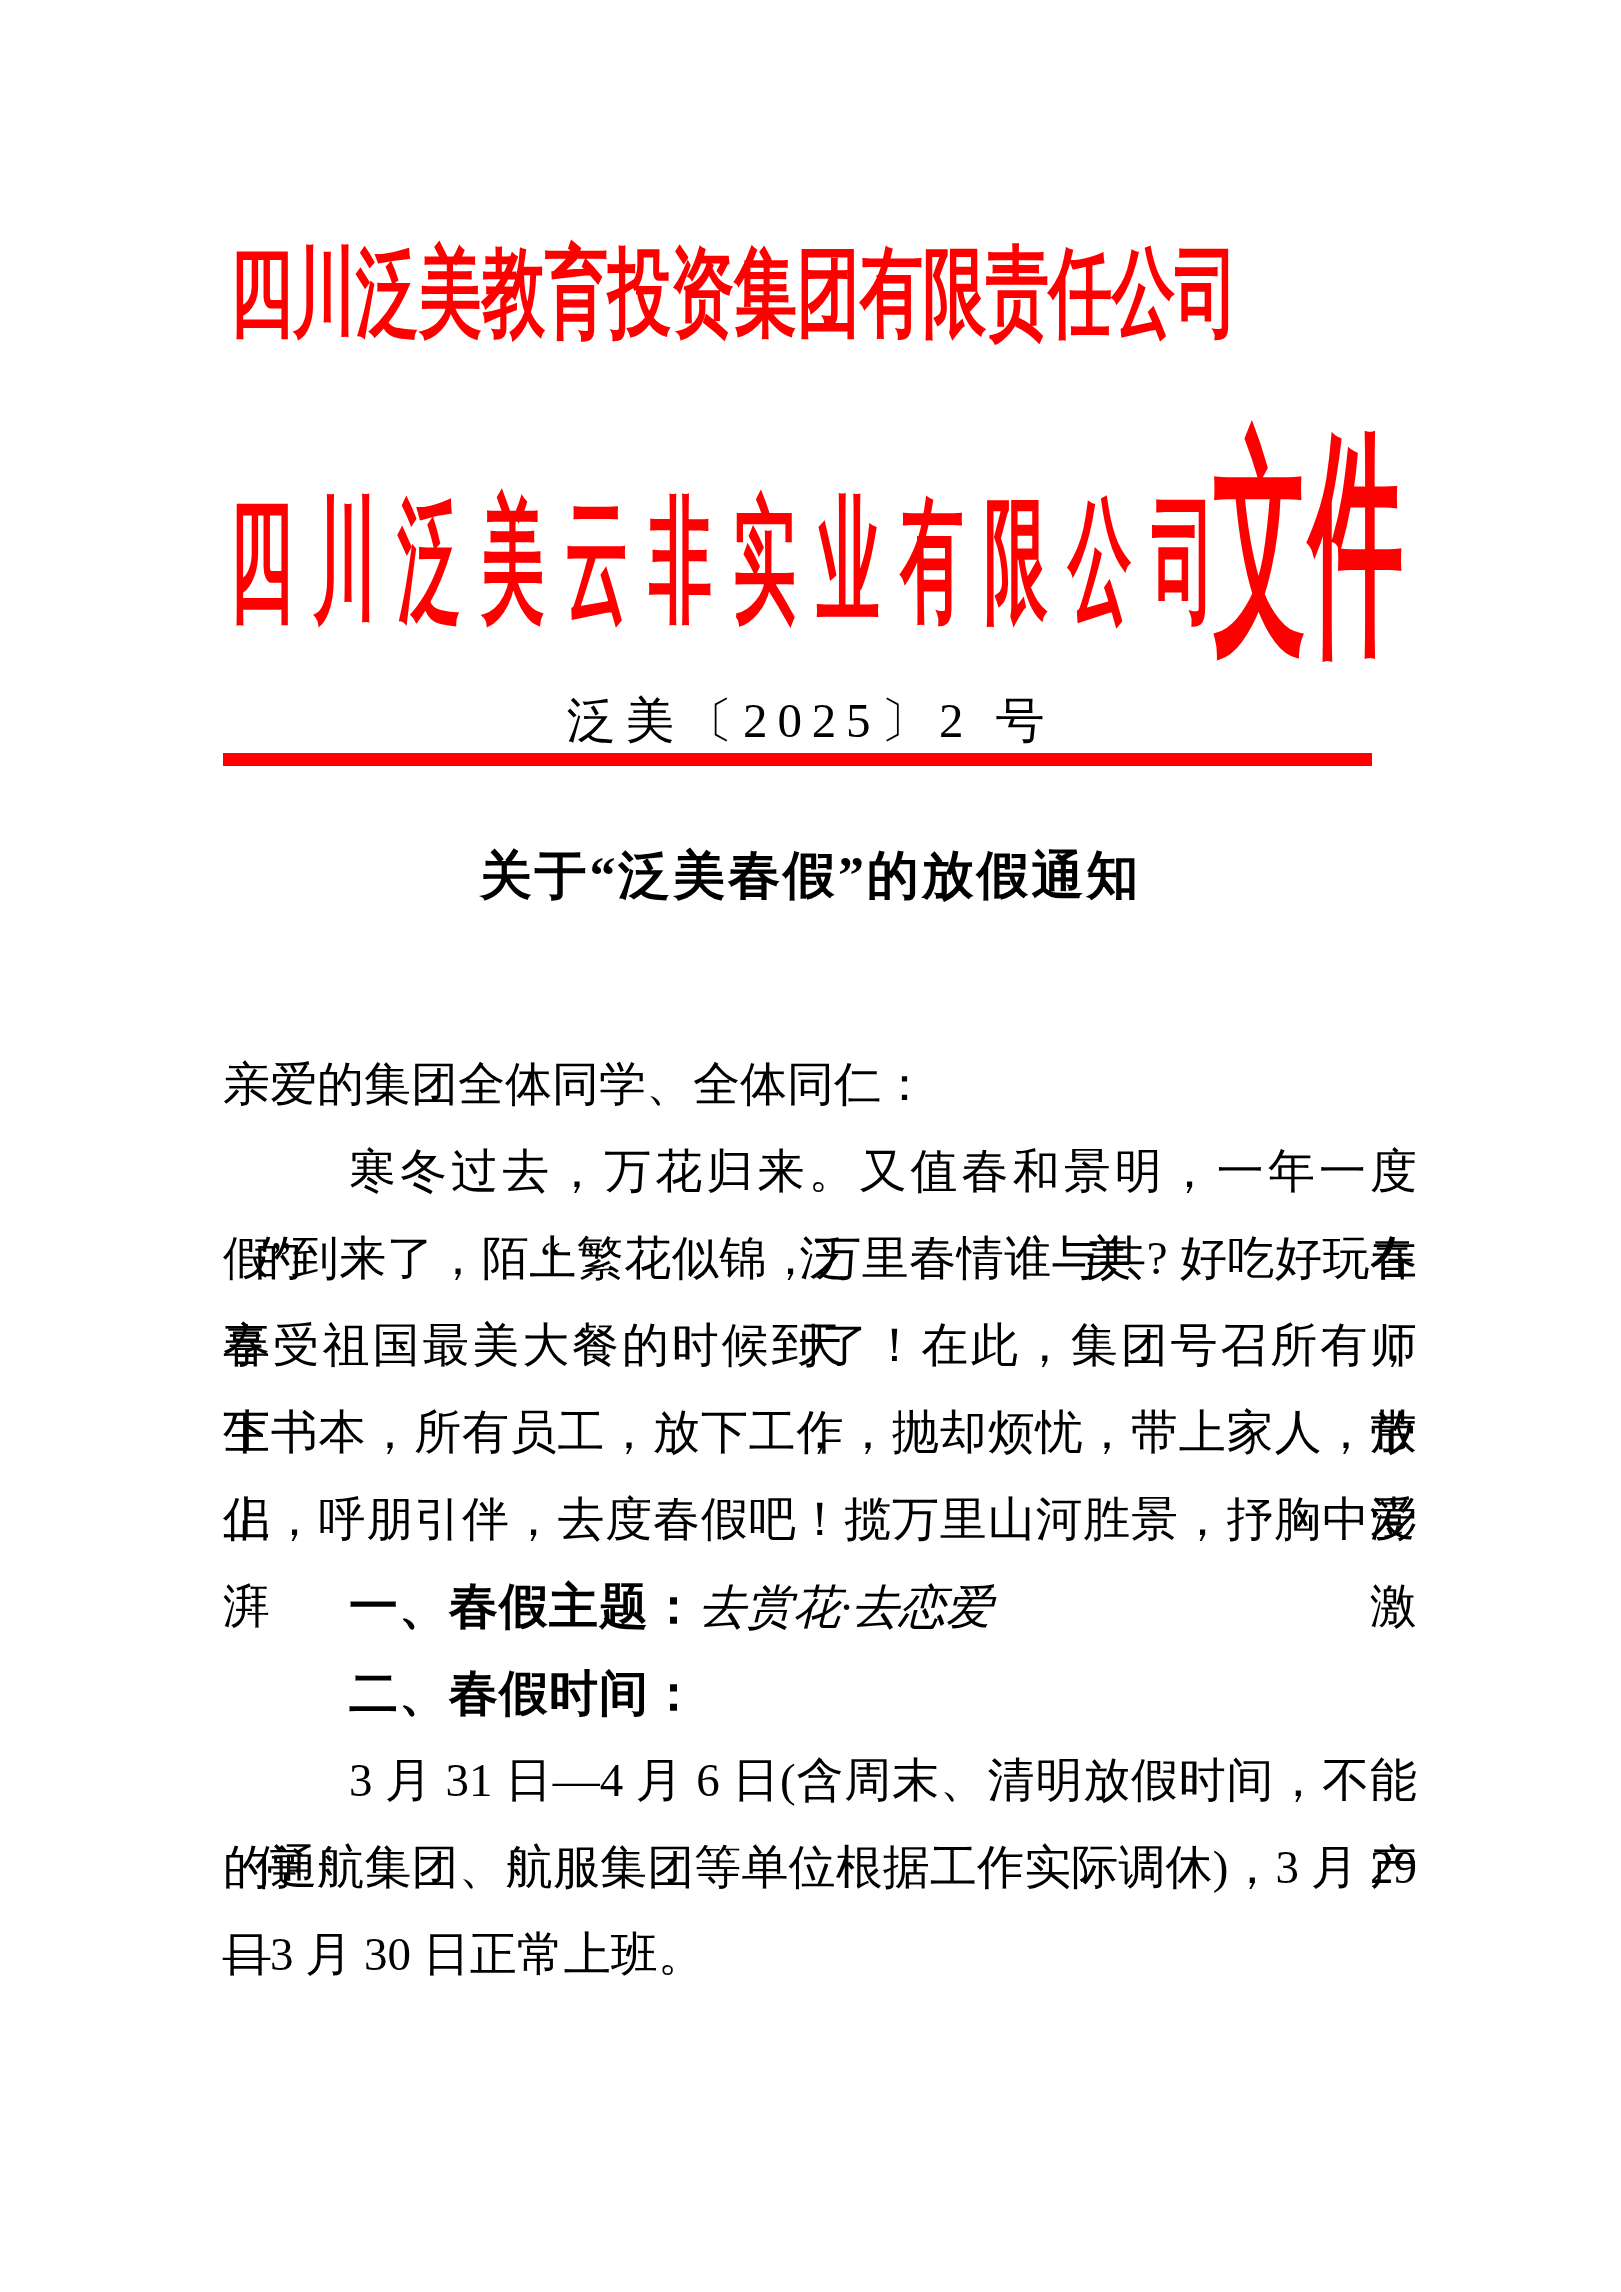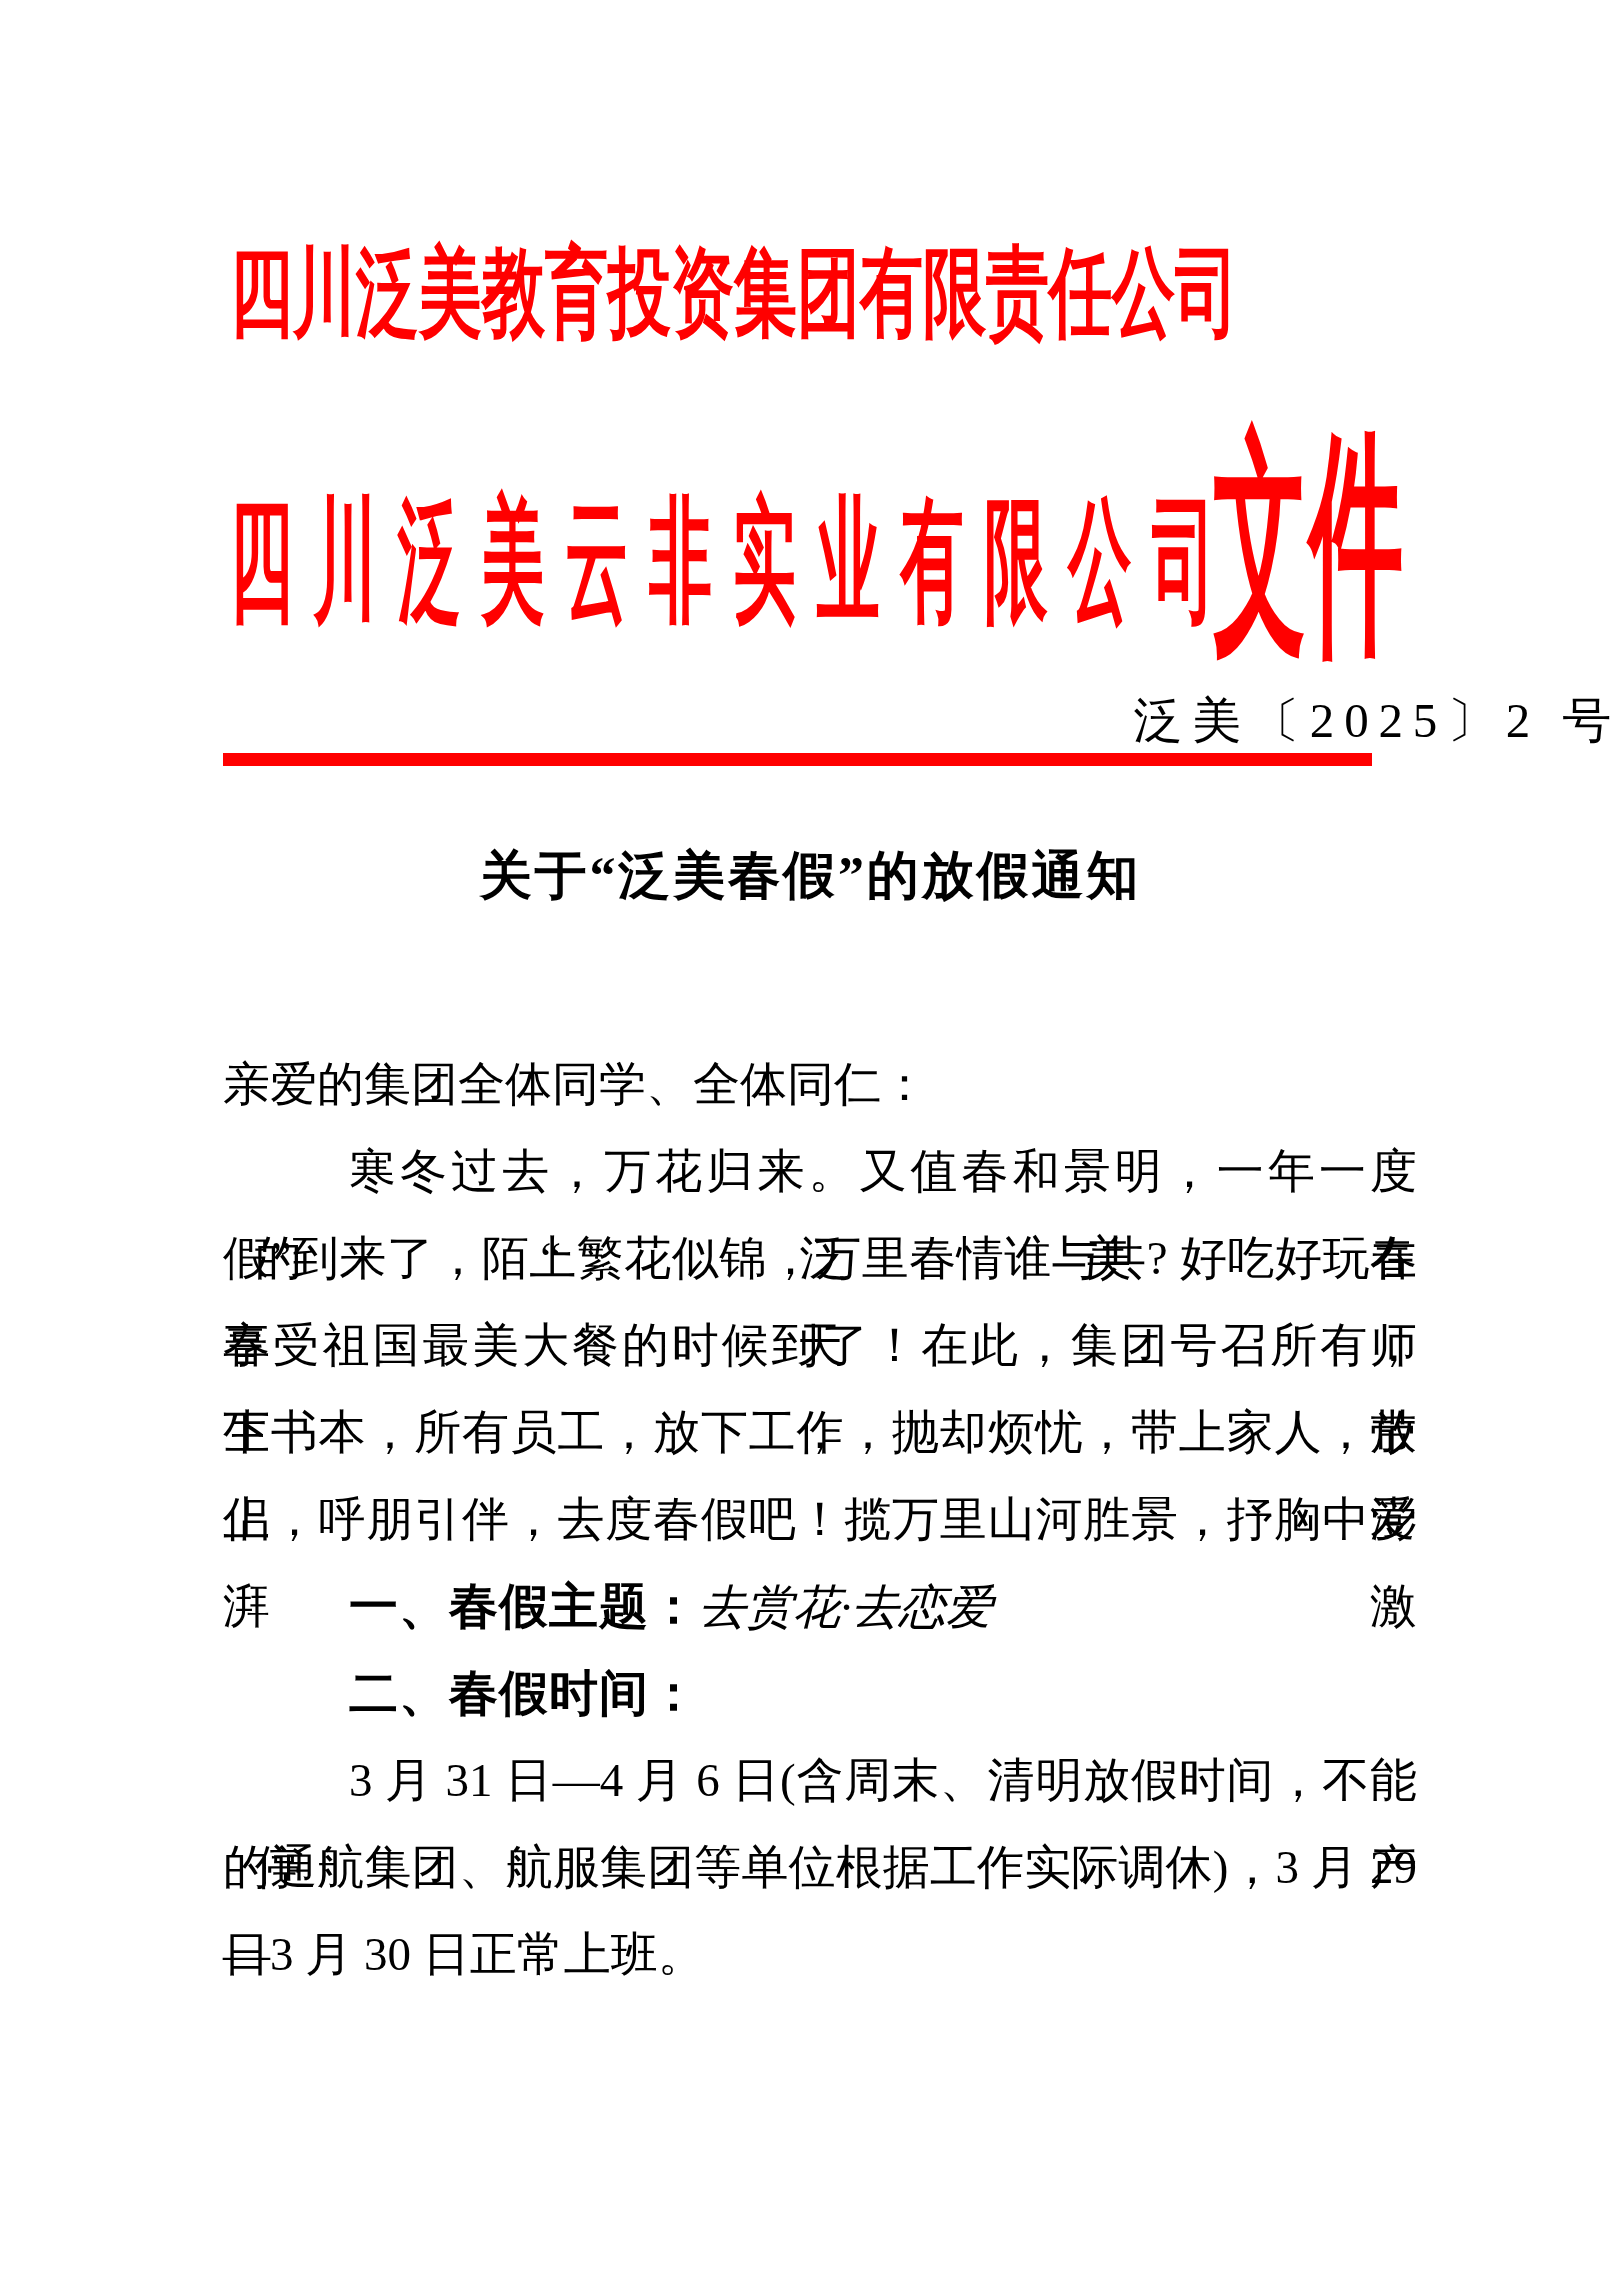--- a/index.html
+++ b/index.html
@@ -45,21 +45,21 @@
     color:#FF0000;
     letter-spacing:2px;
     transform:scaleY(2.55);
     transform-origin:left top;
     white-space:nowrap;
     font-family:var(--serif);
   }
   .doc-number{
     position:absolute;
     left:0;top:688px;width:1621px;
-    text-align:right;
+    text-align:center;
     font-size:49px;
     letter-spacing:9.8px;
     font-family:var(--serif);
   }
   .red-rule{
     position:absolute;
     left:223px;top:753px;
     width:1149px;height:12.7px;
     background:#FF0000;
   }

